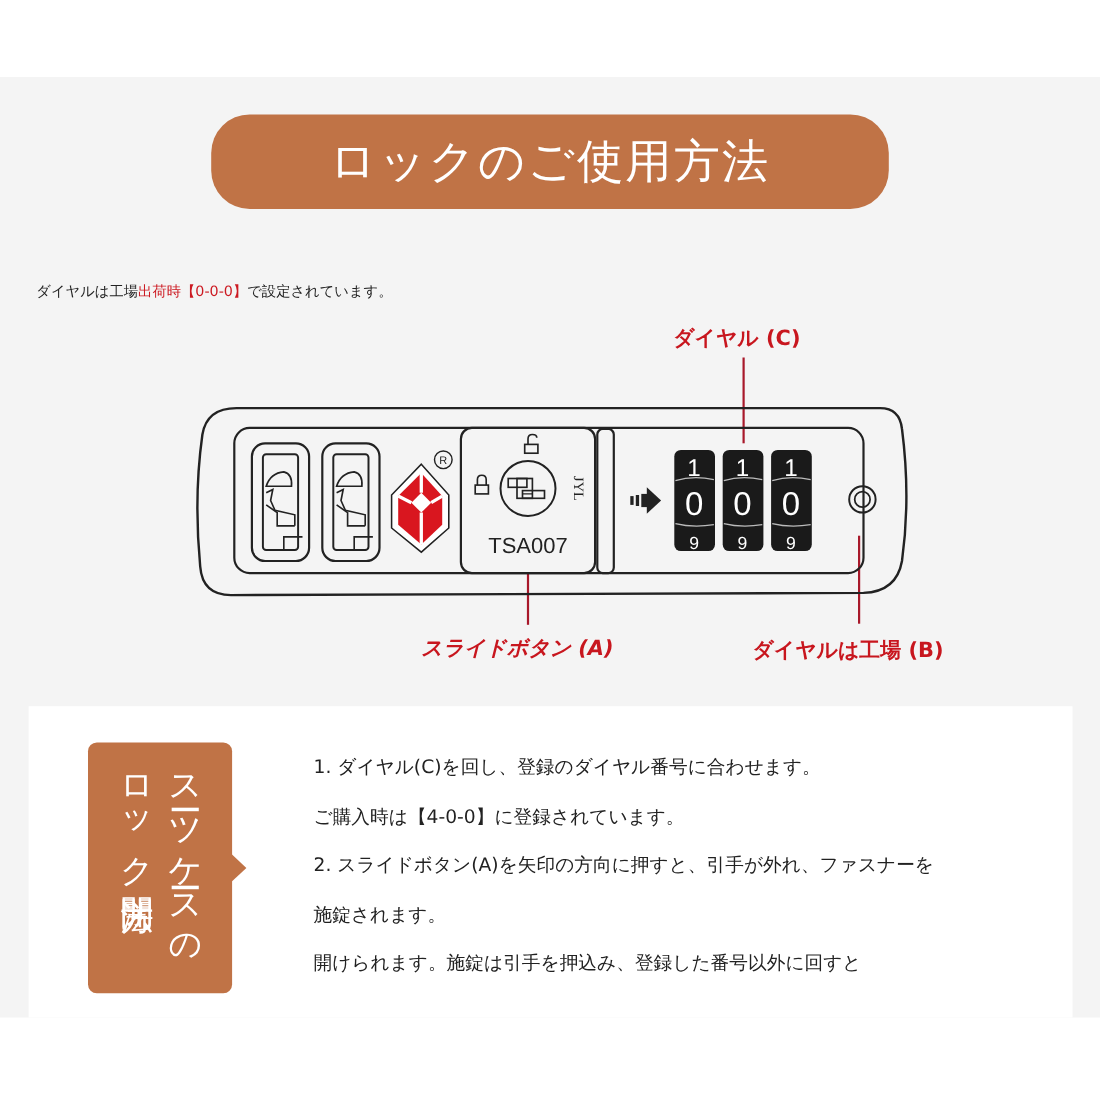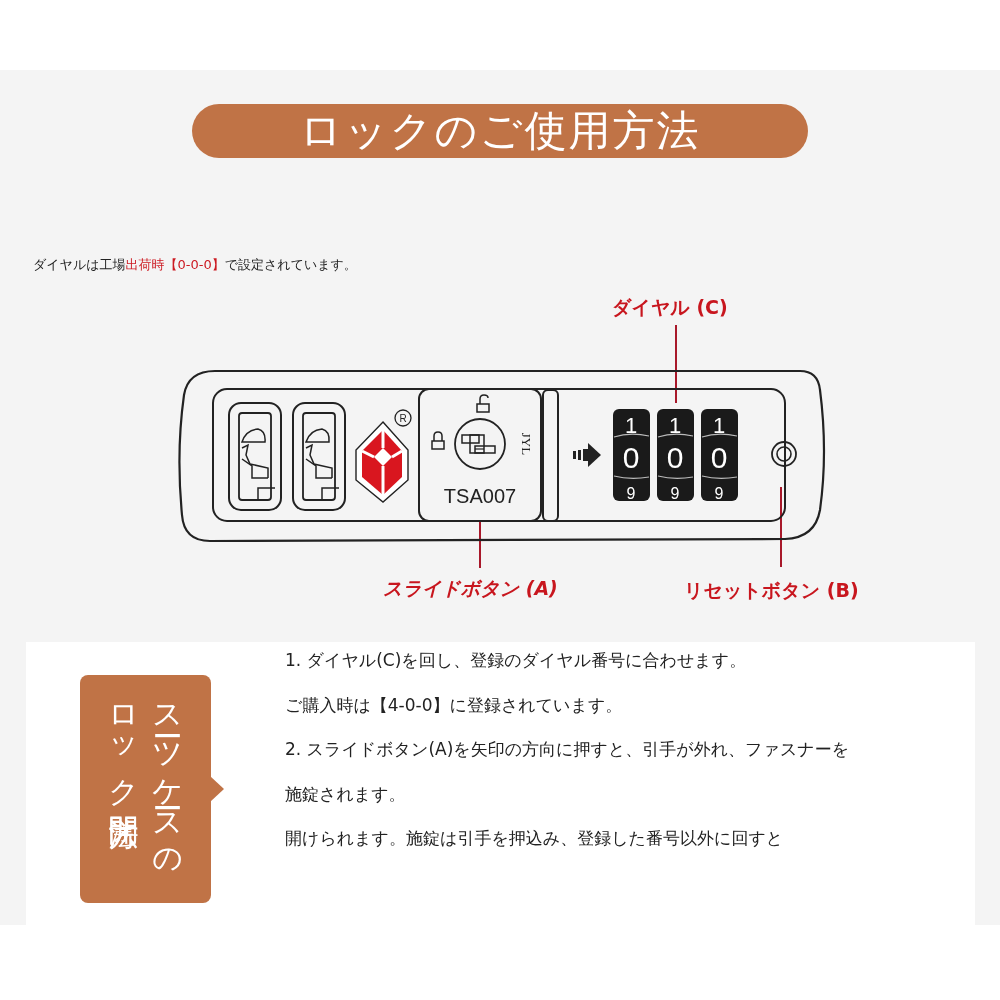--- a/index.html
+++ b/index.html
@@ -7,21 +7,21 @@
       width: 1000px; height: 1000px; position: relative; overflow: hidden;
       background: #ffffff;
       font-family: "DejaVu Sans", "Liberation Sans", sans-serif;
       color: #222;
     }
     .gray-panel {
       position: absolute; left: 0; top: 70px; width: 1000px; height: 855px;
       background: #f4f4f4;
     }
     .title-pill {
-      position: absolute; left: 192px; top: 104px; width: 616px; height: 54px;
+      position: absolute; left: 192px; top: 104px; width: 616px; height: 86px;
       background: #c07346; border-radius: 35px;
       display: flex; align-items: center; justify-content: center;
       color: #fff; font-size: 42px; letter-spacing: 2px; font-weight: normal;
     }
     .intro {
       position: absolute; left: 33px; top: 256px; font-size: 13px; color: #222;
       white-space: nowrap;
     }
     .intro .red { color: #cc1a22; }
     .callout-label {
@@ -47,21 +47,21 @@
     }
     .side-tag-text {
       position: absolute; left: 80px; top: 686px; width: 131px; height: 210px;
       display: flex; flex-direction: row-reverse; justify-content: center; gap: 8px;
     }
     .vcol {
       writing-mode: vertical-rl; text-orientation: upright;
       color: #fff; font-size: 30px; line-height: 36px; letter-spacing: 1px;
     }
     .steps {
-      position: absolute; left: 285px; top: 648px; font-size: 17px; color: #222;
+      position: absolute; left: 285px; top: 686px; font-size: 17px; color: #222;
     }
     .steps .line { height: 44.5px; line-height: 24px; white-space: nowrap; }
   </style>
 </head>
 <body>
 
 <div class="gray-panel"></div>
 
 <div class="title-pill">
   <span>ロックのご使用方法</span>
@@ -70,21 +70,21 @@
 <div class="intro">
   <span>ダイヤルは工場</span><span class="red">出荷時【0-0-0】</span><span>で設定されています。</span>
 </div>
 
 <div class="callout-label" style="left:612px; top:295px;">ダイヤル (C)</div>
 <div class="callout-line" style="left:675px; top:325px; height:78px;"></div>
 
 <div class="callout-label" style="left:383px; top:576px;font-style:italic;">スライドボタン (A)</div>
 <div class="callout-line" style="left:479px; top:512px; height:56px;"></div>
 
-<div class="callout-label" style="left:684px; top:578px;">リセットボタン (B)</div>
+<div class="callout-label" style="left:684px; top:578px;">ダイヤルは工場 (B)</div>
 <div class="callout-line" style="left:780px; top:487px; height:80px;"></div>
 
 <svg class="lock-svg" width="660" height="185" viewBox="0 0 660 185">
 
   <path d="M45,11 L630,11 Q648,11 650,30 Q658,92 650,150 Q645,178 615,179 L40,181 Q14,181 12,155 Q6,92 14,35 Q18,11 45,11 Z" fill="none" stroke="#222" stroke-width="2.2"></path>
 
   <rect x="43" y="29" width="572" height="132" rx="14" fill="none" stroke="#222" stroke-width="2"></rect>
 
   <g>
     <rect x="59" y="43" width="52" height="107" rx="12" fill="none" stroke="#222" stroke-width="2"></rect>

